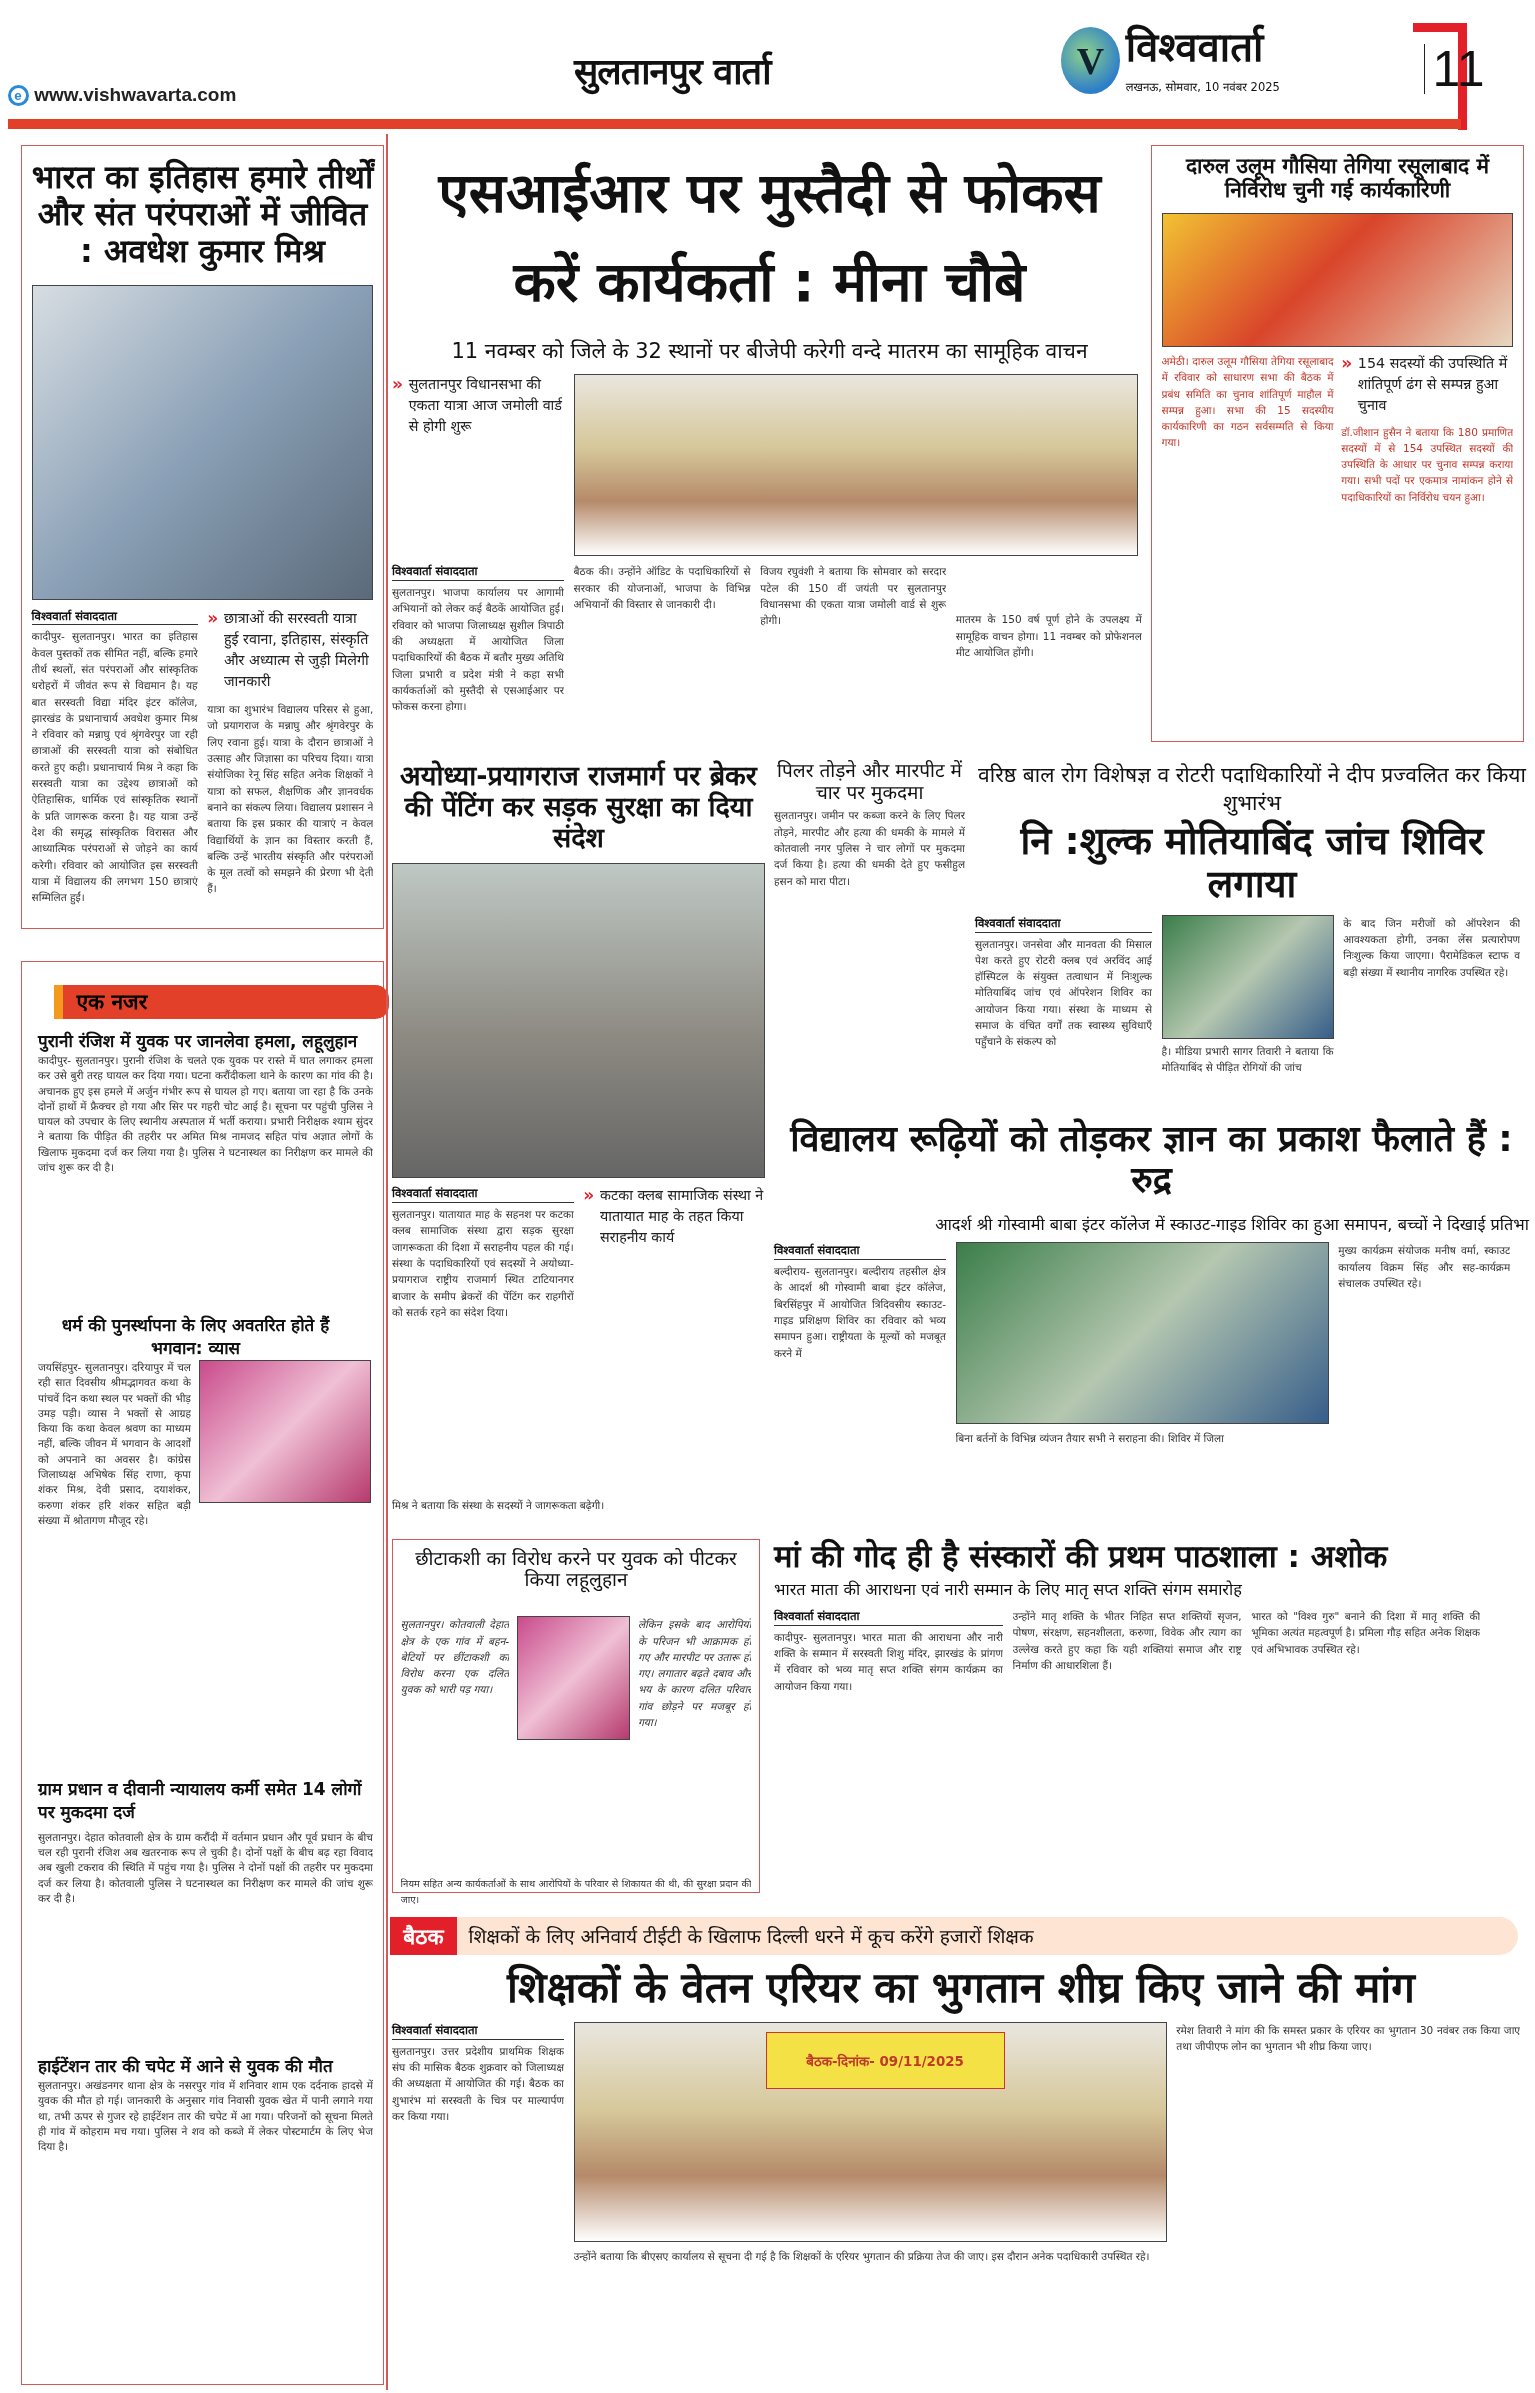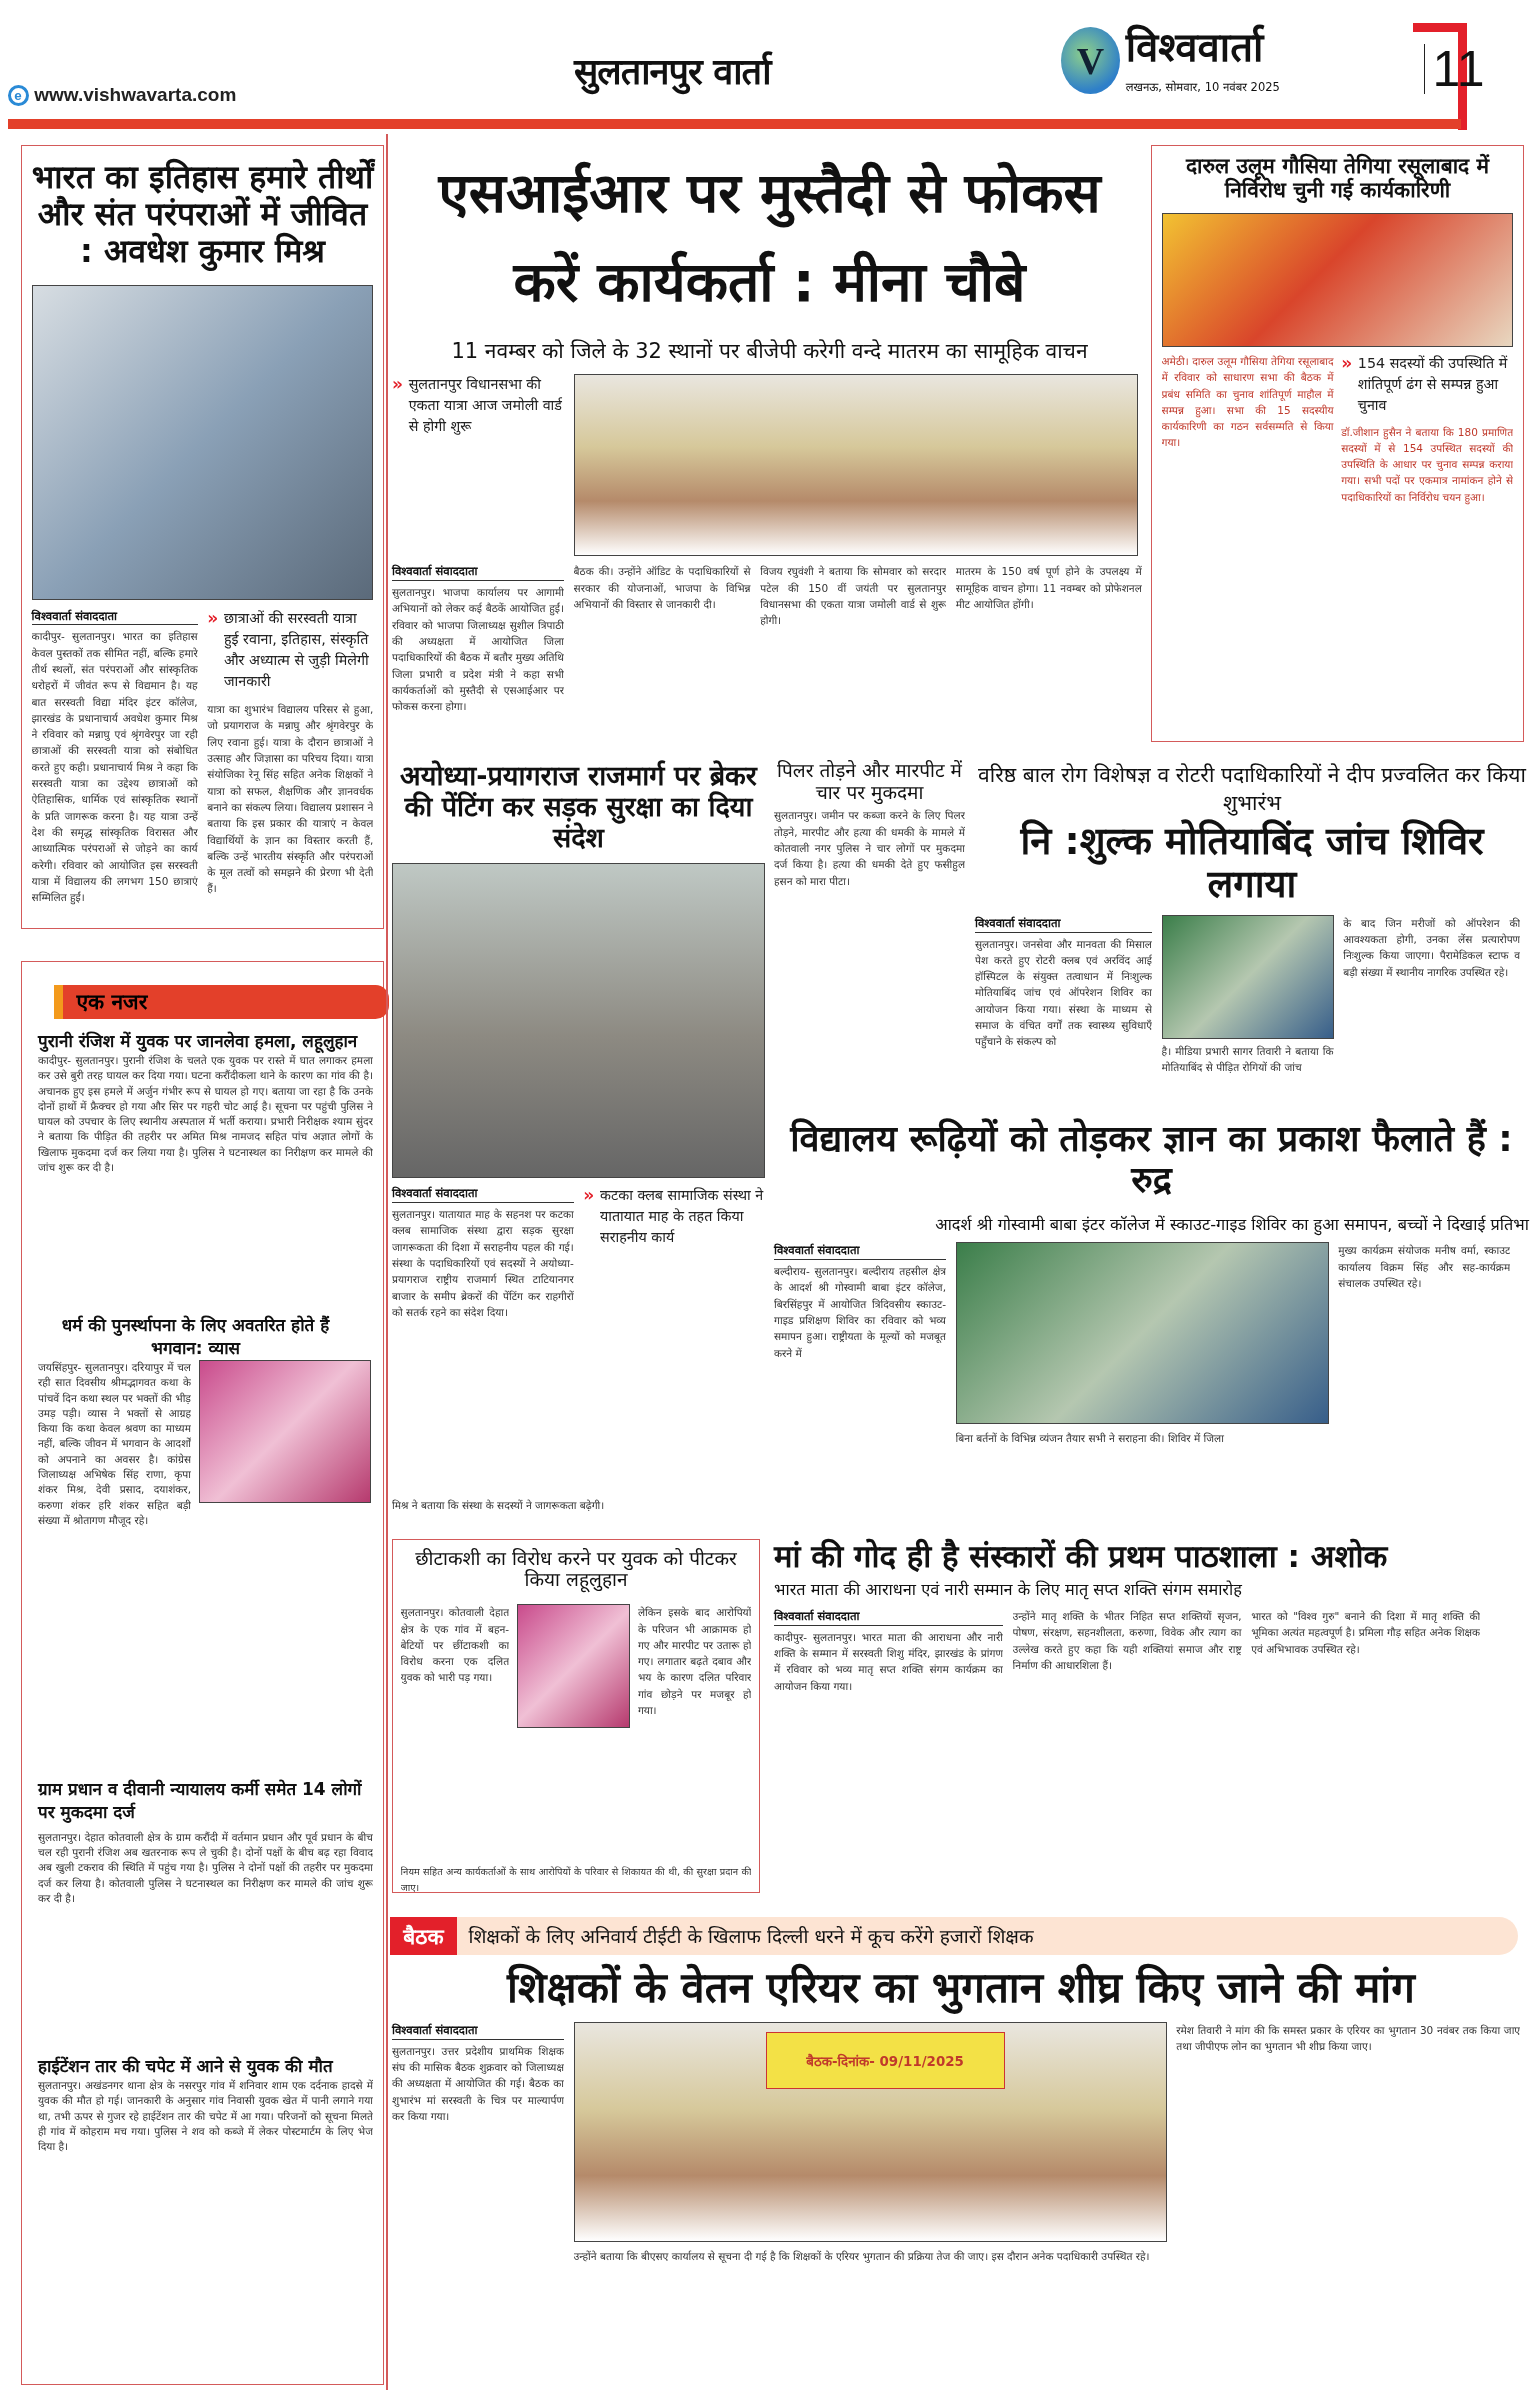--- a/index.html
+++ b/index.html
@@ -88,21 +88,21 @@
     </div>
     <div class="photo hall" style="width:564px;height:182px;"></div>
   </div>
   <div style="display:flex;gap:9.6px;margin-top:7.6px;">
     <div style="width:172px;">
       <div class="byline">विश्ववार्ता संवाददाता</div>
       <div class="col-text" style="height:239px;">सुलतानपुर। भाजपा कार्यालय पर आगामी अभियानों को लेकर कई बैठकें आयोजित हुईं। रविवार को भाजपा जिलाध्यक्ष सुशील त्रिपाठी की अध्यक्षता में आयोजित जिला पदाधिकारियों की बैठक में बतौर मुख्य अतिथि जिला प्रभारी व प्रदेश मंत्री ने कहा सभी कार्यकर्ताओं को मुस्तैदी से एसआईआर पर फोकस करना होगा।</div>
     </div>
     <div class="col-text" style="width:177px;height:239px;">बैठक की। उन्होंने ऑडिट के पदाधिकारियों से सरकार की योजनाओं, भाजपा के विभिन्न अभियानों की विस्तार से जानकारी दी।</div>
     <div class="col-text" style="width:186px;height:239px;">विजय रघुवंशी ने बताया कि सोमवार को सरदार पटेल की 150 वीं जयंती पर सुलतानपुर विधानसभा की एकता यात्रा जमोली वार्ड से शुरू होगी।</div>
-    <div class="col-text" style="width:186px;height:239px;">मातरम के 150 वर्ष पूर्ण होने के उपलक्ष्य में सामूहिक वाचन होगा। 11 नवम्बर को प्रोफेशनल मीट आयोजित होंगी।</div>
+    <div class="col-text" style="width:186px;height:239px;margin-top:48px;">मातरम के 150 वर्ष पूर्ण होने के उपलक्ष्य में सामूहिक वाचन होगा। 11 नवम्बर को प्रोफेशनल मीट आयोजित होंगी।</div>
   </div>
 </div>
 
 <div class="abs box" style="left:1151px;top:145px;width:373px;height:597px;">
   <div class="h-big" style="font-size:21px;padding:7.6px;">दारुल उलूम गौसिया तेगिया रसूलाबाद में निर्विरोध चुनी गई कार्यकारिणी</div>
   <div class="photo warm" style="margin:3.8px 9.6px;height:134px;"></div>
   <div style="display:flex;gap:7.6px;padding:0 9.6px;margin-top:5.7px;">
     <div class="col-text" style="width:172px;height:373px;color:#c0392b;">अमेठी। दारुल उलूम गौसिया तेगिया रसूलाबाद में रविवार को साधारण सभा की बैठक में प्रबंध समिति का चुनाव शांतिपूर्ण माहौल में सम्पन्न हुआ। सभा की 15 सदस्यीय कार्यकारिणी का गठन सर्वसम्मति से किया गया।</div>
     <div style="width:172px;">
       <div class="pull">
@@ -186,21 +186,21 @@
     <div style="width:373px;">
       <div class="photo green" style="height:182px;"></div>
       <div class="col-text" style="height:96px;margin-top:5.7px;">बिना बर्तनों के विभिन्न व्यंजन तैयार सभी ने सराहना की। शिविर में जिला</div>
     </div>
     <div class="col-text" style="width:172px;height:296px;">मुख्य कार्यक्रम संयोजक मनीष वर्मा, स्काउट कार्यालय विक्रम सिंह और सह-कार्यक्रम संचालक उपस्थित रहे।</div>
   </div>
 </div>
 
 <div class="abs box" style="left:392px;top:1539px;width:368px;height:354px;padding:7.6px;">
   <div class="h-big" style="font-size:19px;font-weight:normal;">छीटाकशी का विरोध करने पर युवक को पीटकर किया लहूलुहान</div>
-  <div style="display:flex;gap:7.6px;margin-top:13px;">
+  <div style="display:flex;gap:7.6px;margin-top:25px;font-style:italic;">
     <div class="col-text" style="width:110px;height:258px;">सुलतानपुर। कोतवाली देहात क्षेत्र के एक गांव में बहन-बेटियों पर छींटाकशी का विरोध करना एक दलित युवक को भारी पड़ गया।</div>
     <div class="photo pink" style="width:115px;height:124px;"></div>
     <div class="col-text" style="width:115px;height:258px;">लेकिन इसके बाद आरोपियों के परिजन भी आक्रामक हो गए और मारपीट पर उतारू हो गए। लगातार बढ़ते दबाव और भय के कारण दलित परिवार गांव छोड़ने पर मजबूर हो गया।</div>
   </div>
   <div class="col-text" style="font-size:9.6px;margin-top:1.9px;">नियम सहित अन्य कार्यकर्ताओं के साथ आरोपियों के परिवार से शिकायत की थी, की सुरक्षा प्रदान की जाए।</div>
 </div>
 
 <div class="abs" style="left:774px;top:1539px;width:755px;height:363px;">
   <div class="h-big" style="font-size:31px;text-align:left;">मां की गोद ही है संस्कारों की प्रथम पाठशाला : अशोक</div>
   <div style="font-size:16.3px;margin-top:3.8px;">भारत माता की आराधना एवं नारी सम्मान के लिए मातृ सप्त शक्ति संगम समारोह</div>

